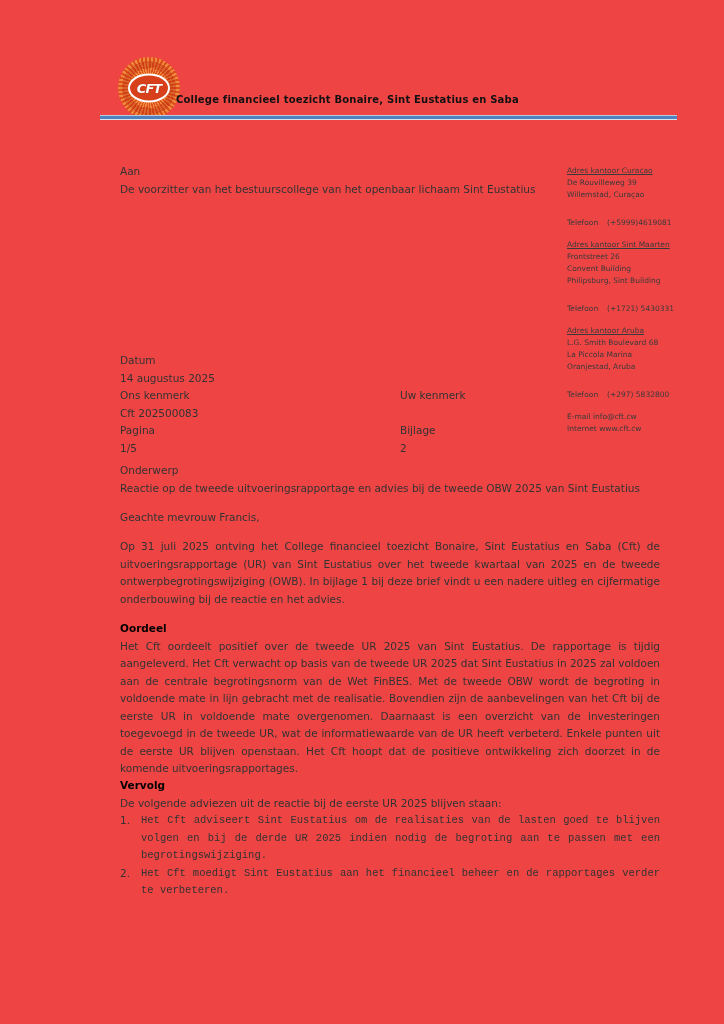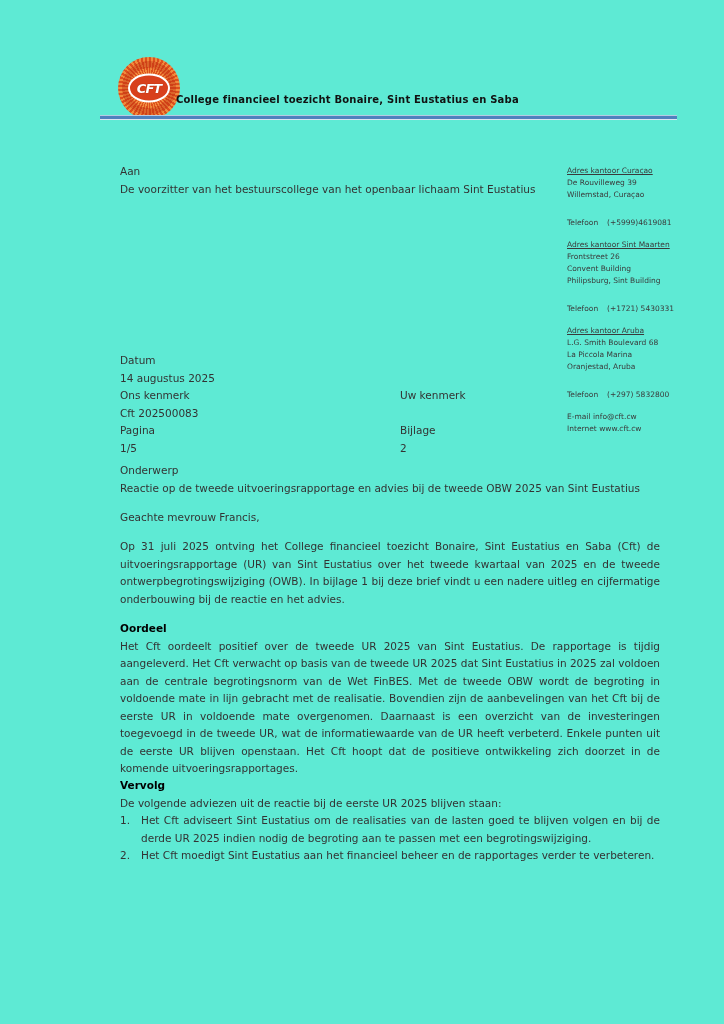--- a/index.html
+++ b/index.html
@@ -1,19 +1,19 @@
 <!DOCTYPE html>
 <html><head>
 <meta charset="utf-8">
 <style>
   html,body { margin:0; padding:0; background:#ffffff; }
   .page {
     position:relative;
     width:724px; height:1024px;
-    background:#5eead4;
+    background:#ef4444;
     font-family:"DejaVu Sans","Liberation Sans",sans-serif;
     color:#333333;
     overflow:hidden;
   }
 
   
   .logo {
     position:absolute; left:118px; top:57px;
     width:62px; height:62px; border-radius:50%;
     background:repeating-conic-gradient(#dd4f1d 0deg 4deg, #f08a3c 4deg 8deg);
@@ -68,21 +68,21 @@
   .meta-grid { display:grid; grid-template-columns:280px 1fr; }
   .subject-block { top:462px; }
   .salutation-block { top:509px; }
   .intro-block { top:538px; }
   .oordeel-block { top:620px; }
   .vervolg-block { top:777px; }
 
   .adv-list { margin-top:0; }
   .adv-item { display:flex; }
   .adv-num { width:21px; flex:0 0 21px; }
-  .adv-text { flex:1; text-align:justify; }
+  .adv-text { flex:1; text-align:justify;font-family:Liberation Mono, monospace; }
 </style>
 </head>
 <body>
 
 <div class="page">
 
   <div class="logo">
     <div class="logo-center">
       <span class="logo-text">CFT</span>
     </div>

